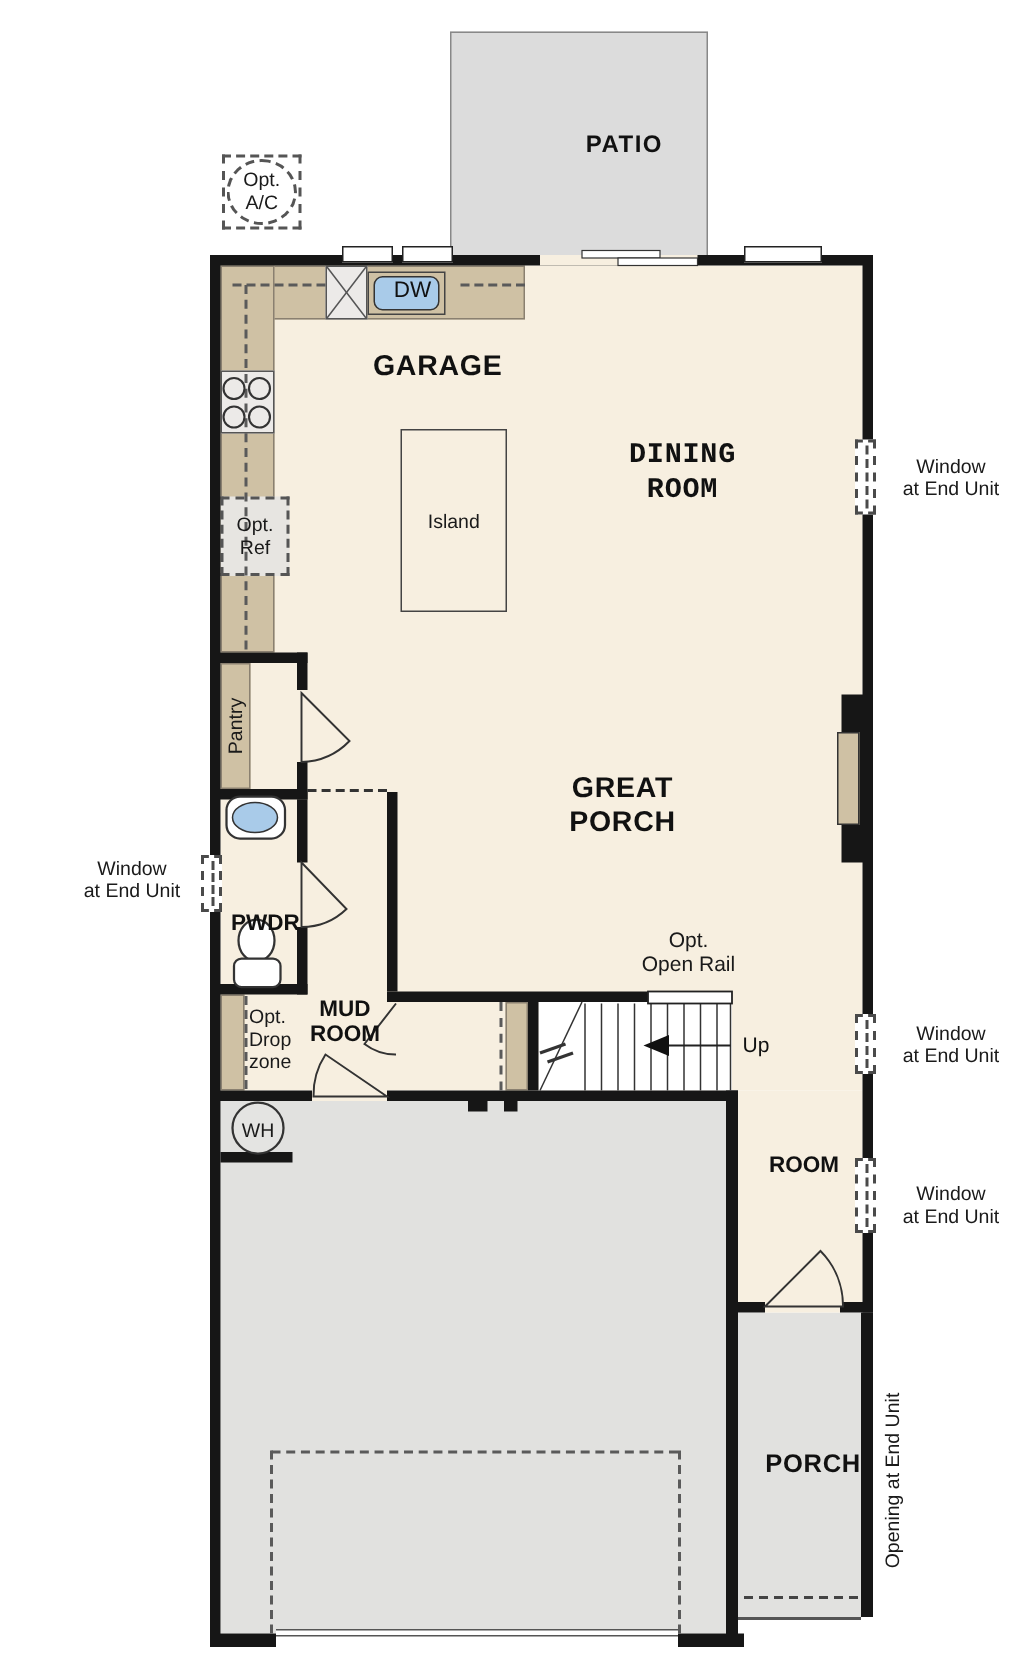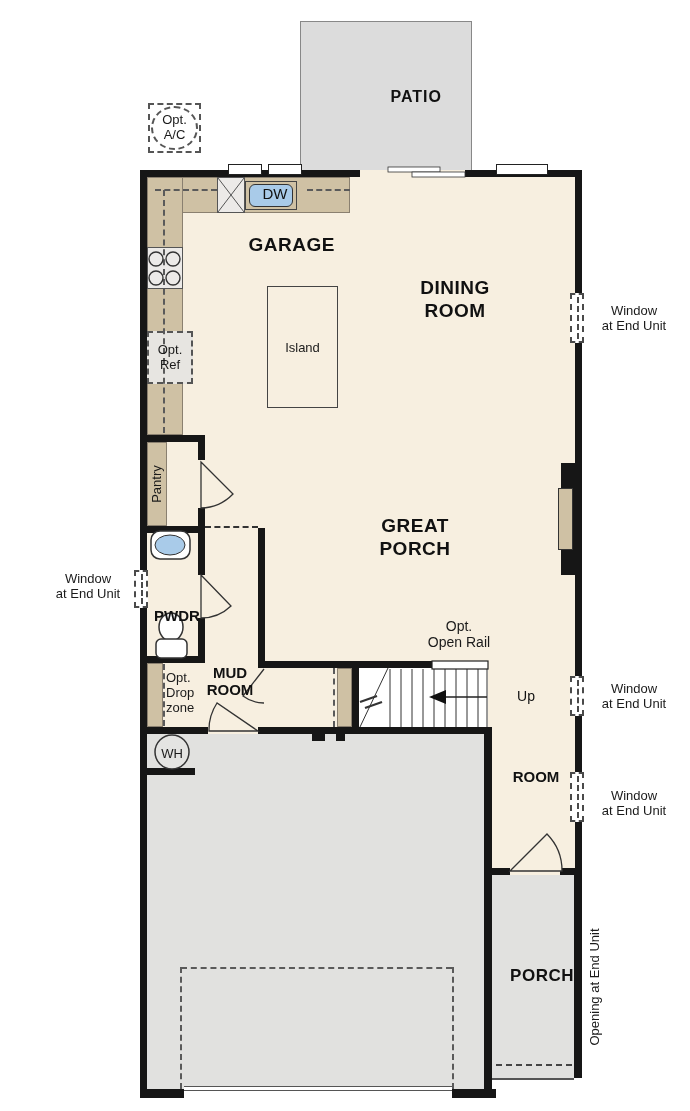--- a/index.html
+++ b/index.html
@@ -185,21 +185,21 @@
     </g>
 
     <circle cx="172" cy="752" r="17" fill="#e4e4e2" stroke="#333" stroke-width="1.5"></circle>
   </svg>
 
   <div class="label b" style="left:330px;top:88px;width:112px;font-size:16px;letter-spacing:1px;">PATIO</div>
   <div class="label note" style="left:148px;top:112px;width:53px;">Opt.
 A/C</div>
   <div class="label b" style="left:195px;top:234px;width:140px;font-size:19px;letter-spacing:0.5px;">GARAGE</div>
   <div class="label" style="left:223px;top:185px;width:28px;font-size:15px;margin-left:38px;">DW</div>
-  <div class="label room-name" style="left:395px;top:276px;width:120px;">DINING
+  <div class="label room-name" style="left:395px;top:292px;width:120px;font-family:Liberation Mono, monospace;">DINING
 ROOM</div>
   <div class="label note" style="left:267px;top:340px;width:71px;">Island</div>
   <div class="label note" style="left:147px;top:342px;width:46px;">Opt.
 Ref</div>
   <div class="label note rot" style="left:114px;top:477px;width:84px;height:14px;">Pantry</div>
   <div class="label room-name" style="left:355px;top:514px;width:120px;">GREAT
 PORCH</div>
   <div class="label small-name" style="left:142px;top:607px;width:70px;">PWDR</div>
   <div class="label note" style="left:42px;top:571px;width:92px;">Window
 at End Unit</div>
@@ -209,19 +209,19 @@
 at End Unit</div>
   <div class="label note" style="left:592px;top:788px;width:84px;">Window
 at End Unit</div>
   <div class="label note" style="left:414px;top:618px;width:90px;font-size:14px;line-height:16px;">Opt.
 Open Rail</div>
   <div class="label small-name" style="left:196px;top:664px;width:68px;">MUD
 ROOM</div>
   <div class="label note" style="left:166px;top:670px;width:40px;text-align:left;">Opt.
 Drop
 zone</div>
-  <div class="label" style="left:489px;top:688px;width:30px;font-size:14px;text-align:right;padding-left:16px;">Up</div>
+  <div class="label" style="left:489px;top:688px;width:30px;font-size:14px;text-align:center;">Up</div>
   <div class="label note" style="left:155px;top:746px;width:34px;">WH</div>
   <div class="label small-name" style="left:500px;top:768px;width:72px;">ROOM</div>
   <div class="label b" style="left:496px;top:966px;width:78px;font-size:17px;letter-spacing:0.5px;">PORCH</div>
   <div class="label note rot" style="left:514px;top:980px;width:160px;height:14px;white-space:nowrap;">Opening at End Unit</div>
 
 </div>
 
 </body></html>

